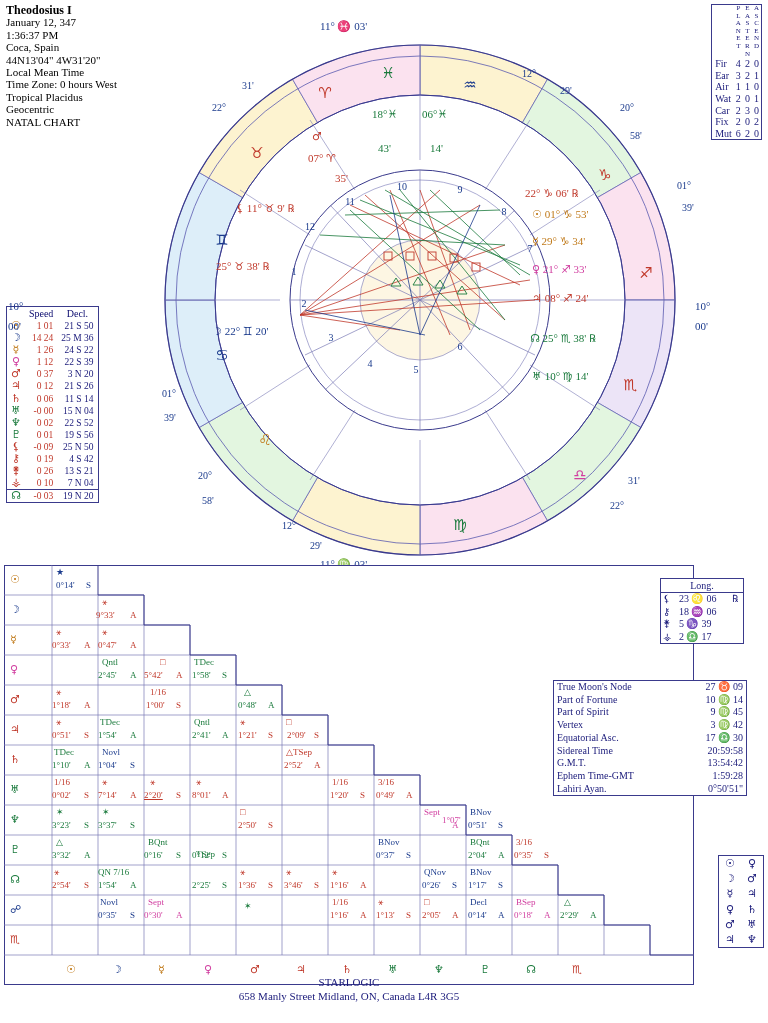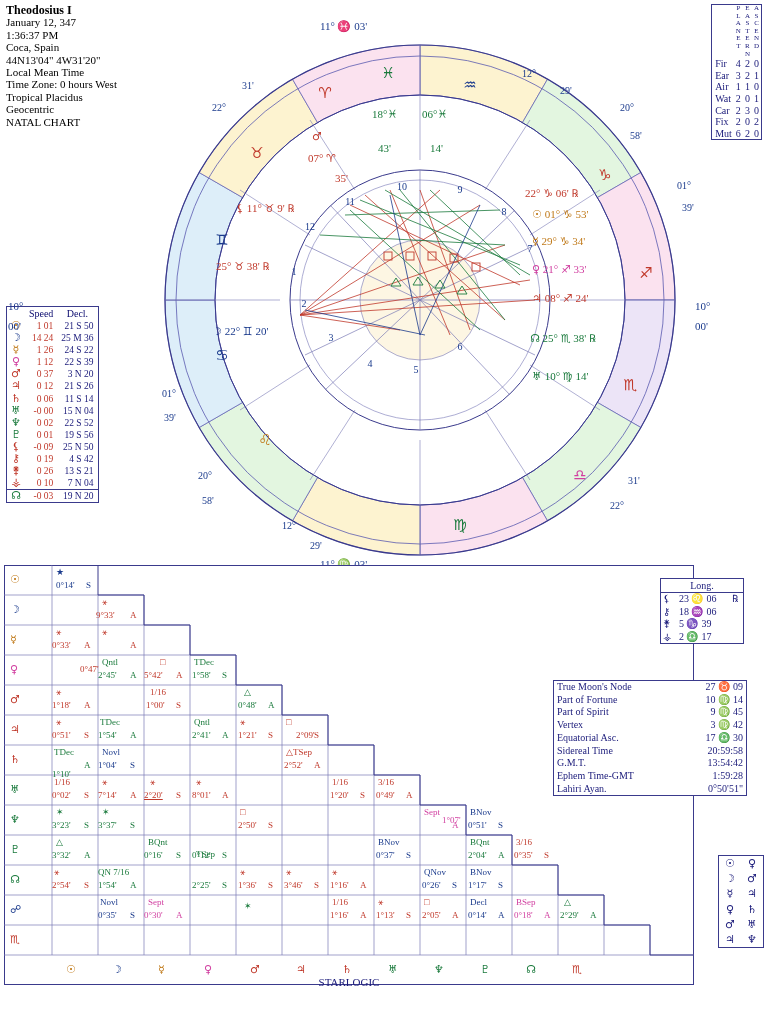--- a/index.html
+++ b/index.html
@@ -520,21 +520,21 @@
   <div class="abs" style="left:82px;top:15px;color:#1a3a8c;">S</div>
 
   <div class="abs" style="left:98px;top:32px;color:#c0392b;">⚹</div>
   <div class="abs" style="left:92px;top:45px;color:#c0392b;">9°33'</div>
   <div class="abs" style="left:126px;top:45px;color:#c0392b;">A</div>
 
   <div class="abs" style="left:52px;top:62px;color:#c0392b;">⚹</div>
   <div class="abs" style="left:48px;top:75px;color:#c0392b;">0°33'</div>
   <div class="abs" style="left:80px;top:75px;color:#c0392b;">A</div>
   <div class="abs" style="left:98px;top:62px;color:#c0392b;">⚹</div>
-  <div class="abs" style="left:76px;top:75px;color:#c0392b;margin-top:24px;">0°47'</div>
+  <div class="abs" style="left:94px;top:75px;color:#c0392b;">0°47'</div>
   <div class="abs" style="left:126px;top:75px;color:#c0392b;">A</div>
 
   <div class="abs" style="left:98px;top:92px;color:#1a7a3c;">Qntl</div>
   <div class="abs" style="left:94px;top:105px;color:#1a7a3c;">2°45'</div>
   <div class="abs" style="left:126px;top:105px;color:#1a7a3c;">A</div>
   <div class="abs" style="left:156px;top:92px;color:#c0392b;">□</div>
   <div class="abs" style="left:140px;top:105px;color:#c0392b;">5°42'</div>
   <div class="abs" style="left:172px;top:105px;color:#c0392b;">A</div>
   <div class="abs" style="left:190px;top:92px;color:#1a7a3c;">TDec</div>
   <div class="abs" style="left:188px;top:105px;color:#1a7a3c;">1°58'</div>
@@ -556,25 +556,25 @@
   <div class="abs" style="left:96px;top:152px;color:#1a7a3c;">TDec</div>
   <div class="abs" style="left:94px;top:165px;color:#1a7a3c;">1°54'</div>
   <div class="abs" style="left:126px;top:165px;color:#1a7a3c;">A</div>
   <div class="abs" style="left:190px;top:152px;color:#1a7a3c;">Qntl</div>
   <div class="abs" style="left:188px;top:165px;color:#1a7a3c;">2°41'</div>
   <div class="abs" style="left:218px;top:165px;color:#1a7a3c;">A</div>
   <div class="abs" style="left:236px;top:152px;color:#c0392b;">⚹</div>
   <div class="abs" style="left:234px;top:165px;color:#c0392b;">1°21'</div>
   <div class="abs" style="left:264px;top:165px;color:#c0392b;">S</div>
   <div class="abs" style="left:282px;top:152px;color:#c0392b;">□</div>
-  <div class="abs" style="left:292px;top:165px;color:#c0392b;">2°09'</div>
+  <div class="abs" style="left:283px;top:165px;color:#c0392b;">2°09'</div>
   <div class="abs" style="left:310px;top:165px;color:#c0392b;">S</div>
 
   <div class="abs" style="left:50px;top:182px;color:#1a7a3c;">TDec</div>
-  <div class="abs" style="left:48px;top:204px;color:#1a7a3c;">1°10'</div>
+  <div class="abs" style="left:48px;top:195px;color:#1a7a3c;">1°10'</div>
   <div class="abs" style="left:80px;top:195px;color:#1a7a3c;">A</div>
   <div class="abs" style="left:98px;top:182px;color:#1a3a8c;">Novl</div>
   <div class="abs" style="left:94px;top:195px;color:#1a3a8c;">1°04'</div>
   <div class="abs" style="left:126px;top:195px;color:#1a3a8c;">S</div>
   <div class="abs" style="left:282px;top:182px;color:#c0392b;">△TSep</div>
   <div class="abs" style="left:280px;top:195px;color:#c0392b;">2°52'</div>
   <div class="abs" style="left:310px;top:195px;color:#c0392b;">A</div>
 
   <div class="abs" style="left:50px;top:212px;color:#c0392b;">1/16</div>
   <div class="abs" style="left:48px;top:225px;color:#c0392b;">0°02'</div>
@@ -779,13 +779,14 @@
     <tr>
           <td class="sym">♃</td>
           <td class="sym">♆</td>
         </tr>
   </tbody>
     </table>
 </div>
 
 <div class="abs" id="footer">
   <div class="t">STARLOGIC</div>
+  <div>658 Manly Street   Midland, ON, Canada    L4R 3G5</div>
 </div>
 
 </body></html>

